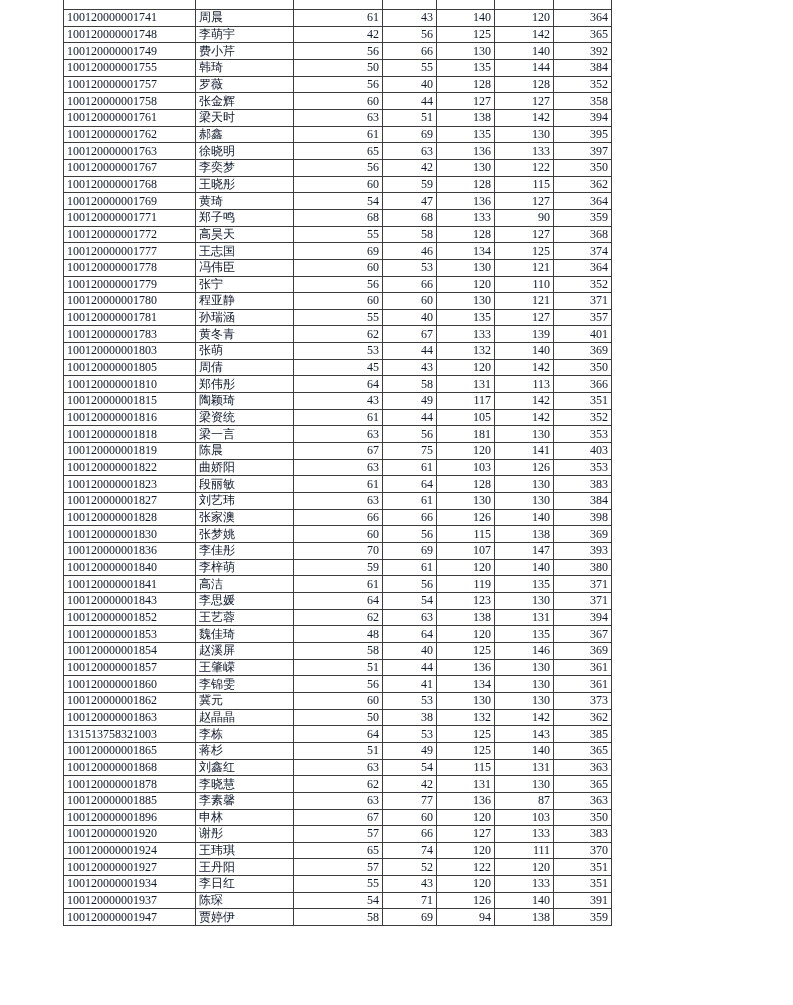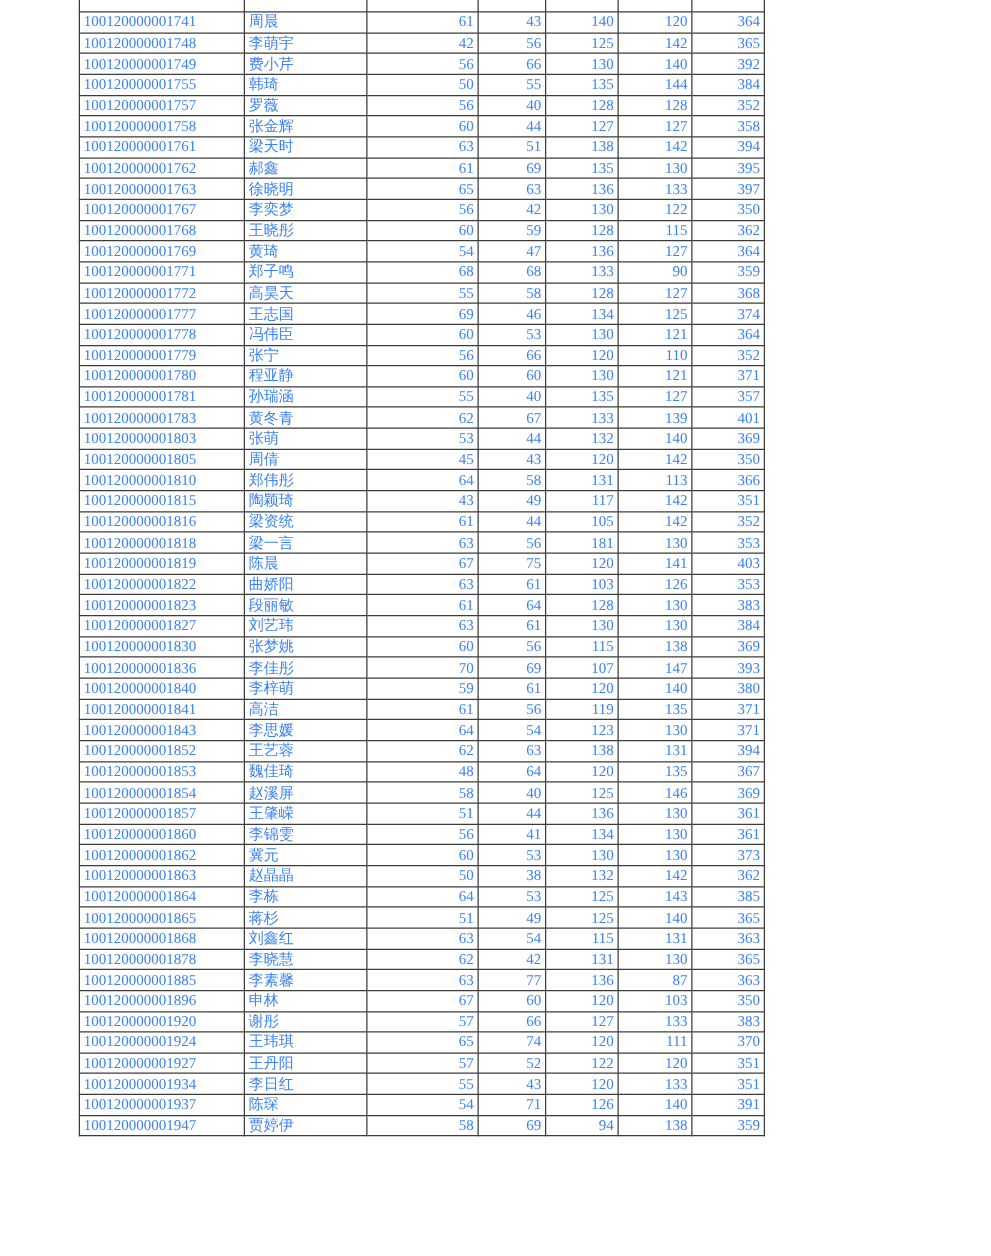--- a/index.html
+++ b/index.html
@@ -3,21 +3,21 @@
 <meta charset="utf-8">
 <style>
   html, body { margin: 0; padding: 0; background: #ffffff; }
   .page {
     position: relative;
     width: 793px;
     height: 1005px;
     background: #ffffff;
     overflow: hidden;
     font-family: "Liberation Serif", "DejaVu Serif", serif;
-    color: #3b82f6;
+    color: #0f172a;
   }
   .table-wrap { position: absolute; left: 63px; top: 0; }
   
   .cut-row { position: relative; width: 549px; height: 9px; }
   .cut-row .stub {
     position: absolute; top: 0; height: 9px; width: 0;
     border-left: 1px solid #3c3c3c;
   }
   table.score-table {
     border-collapse: collapse;
@@ -326,20 +326,29 @@
           <tr>
             <td class="align-left">100120000001827</td>
             <td class="align-left">刘艺玮</td>
             <td class="align-right">63</td>
             <td class="align-right">61</td>
             <td class="align-right">130</td>
             <td class="align-right">130</td>
             <td class="align-right">384</td>
           </tr>
           <tr>
+            <td class="align-left">100120000001828</td>
+            <td class="align-left">张家澳</td>
+            <td class="align-right">66</td>
+            <td class="align-right">66</td>
+            <td class="align-right">126</td>
+            <td class="align-right">140</td>
+            <td class="align-right">398</td>
+          </tr>
+          <tr>
             <td class="align-left">100120000001830</td>
             <td class="align-left">张梦姚</td>
             <td class="align-right">60</td>
             <td class="align-right">56</td>
             <td class="align-right">115</td>
             <td class="align-right">138</td>
             <td class="align-right">369</td>
           </tr>
           <tr>
             <td class="align-left">100120000001836</td>
@@ -434,21 +443,21 @@
           <tr>
             <td class="align-left">100120000001863</td>
             <td class="align-left">赵晶晶</td>
             <td class="align-right">50</td>
             <td class="align-right">38</td>
             <td class="align-right">132</td>
             <td class="align-right">142</td>
             <td class="align-right">362</td>
           </tr>
           <tr>
-            <td class="align-left">100120000001864</td>
+            <td class="align-left">131513758321003</td>
             <td class="align-left">李栋</td>
             <td class="align-right">64</td>
             <td class="align-right">53</td>
             <td class="align-right">125</td>
             <td class="align-right">143</td>
             <td class="align-right">385</td>
           </tr>
           <tr>
             <td class="align-left">100120000001865</td>
             <td class="align-left">蒋杉</td>

